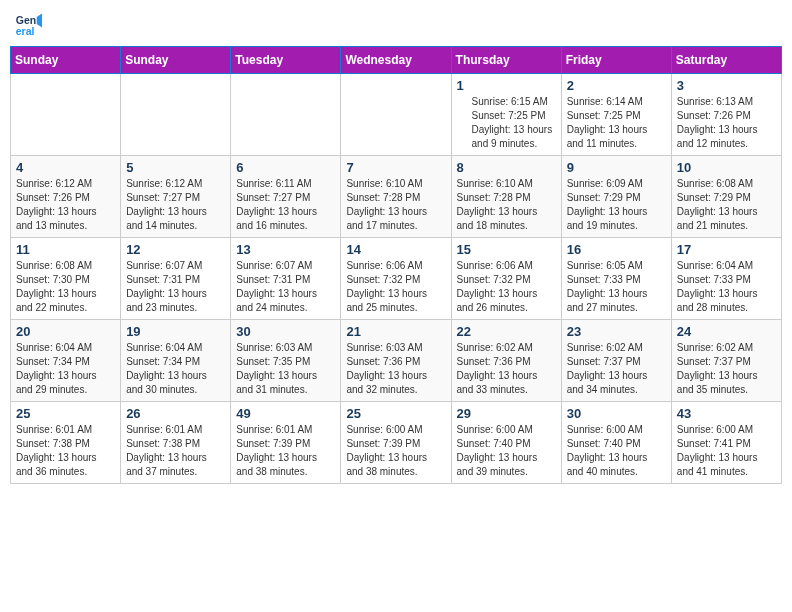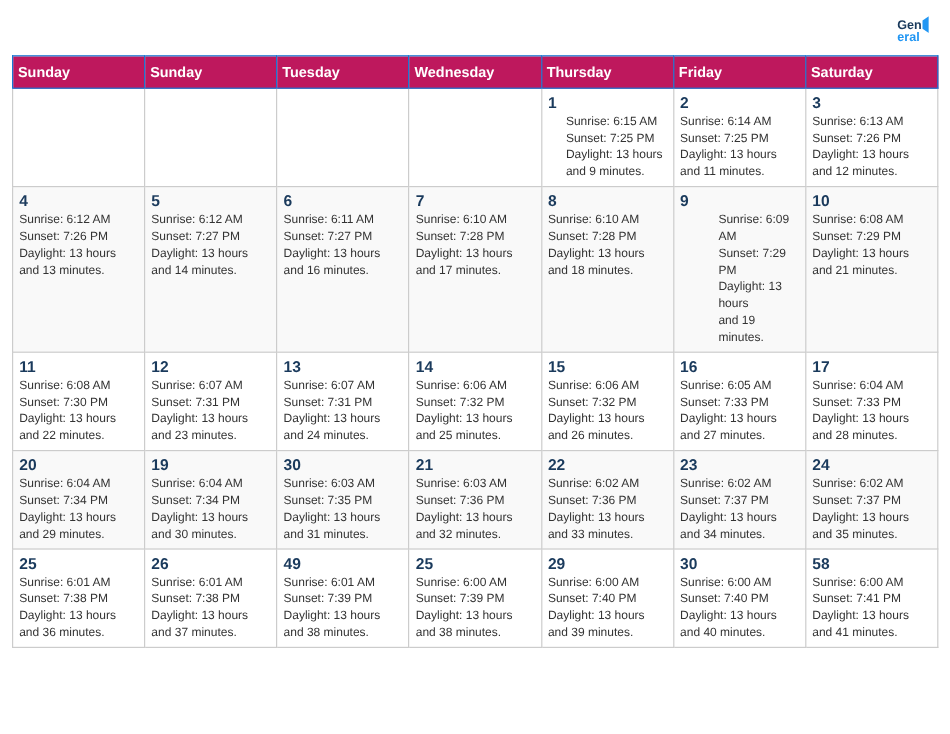--- a/index.html
+++ b/index.html
@@ -5,21 +5,21 @@
     * { box-sizing: border-box; margin: 0; padding: 0; }
     body {
       font-family: Arial, sans-serif;
       background: #fff;
       width: 792px;
       min-height: 612px;
       padding: 10px;
     }
     .header {
       display: flex;
-      justify-content: flex-end;
+      justify-content: flex-start;
       align-items: flex-start;
       margin-bottom: 8px;
       padding: 0 4px;
       text-decoration: underline;
     }
     .logo {
       display: flex;
       align-items: center;
       gap: 4px;
     }
@@ -47,21 +47,21 @@
     .location {
       font-size: 14px;
       color: #555;
     }
     .calendar {
       width: 100%;
       border-collapse: collapse;
       font-size: 11px;
     }
     .calendar th {
-      background: #be185d;
+      background: #a21caf;
       color: #fff;
       padding: 6px 4px;
       text-align: left;
       font-size: 12px;
       font-weight: bold;
       border: 1px solid #1976D2;
     }
     .calendar td {
       border: 1px solid #ccc;
       vertical-align: top;
@@ -181,21 +181,21 @@
         </td>
         <td>
           <div class="day-number">8</div>
           <div class="day-info" style="white-space: pre-line;">Sunrise: 6:10 AM
 Sunset: 7:28 PM
 Daylight: 13 hours
 and 18 minutes.</div>
         </td>
         <td>
           <div class="day-number">9</div>
-          <div class="day-info" style="white-space: pre-line; margin-left: 32px;">Sunrise: 6:09 AM
+          <div class="day-info" style="white-space: pre-line;">Sunrise: 6:09 AM
 Sunset: 7:29 PM
 Daylight: 13 hours
 and 19 minutes.</div>
         </td>
         <td>
           <div class="day-number">10</div>
           <div class="day-info" style="white-space: pre-line;">Sunrise: 6:08 AM
 Sunset: 7:29 PM
 Daylight: 13 hours
 and 21 minutes.</div>
@@ -340,21 +340,21 @@
 and 39 minutes.</div>
         </td>
         <td>
           <div class="day-number">30</div>
           <div class="day-info" style="white-space: pre-line;">Sunrise: 6:00 AM
 Sunset: 7:40 PM
 Daylight: 13 hours
 and 40 minutes.</div>
         </td>
         <td>
-          <div class="day-number">58</div>
+          <div class="day-number">43</div>
           <div class="day-info" style="white-space: pre-line;">Sunrise: 6:00 AM
 Sunset: 7:41 PM
 Daylight: 13 hours
 and 41 minutes.</div>
         </td>
       </tr>
     </tbody>
 </table>
 
 </body></html>

